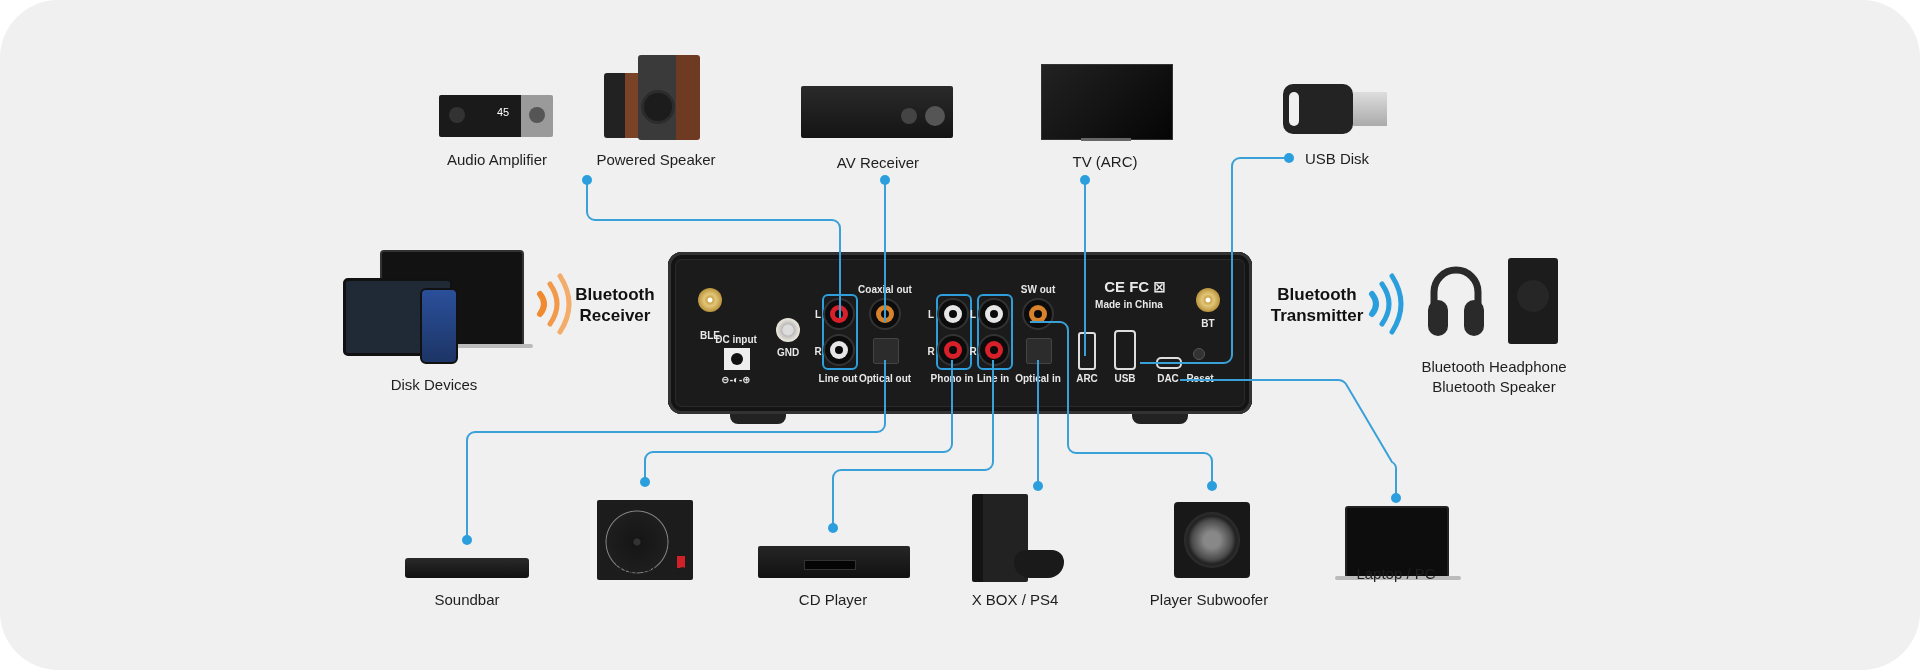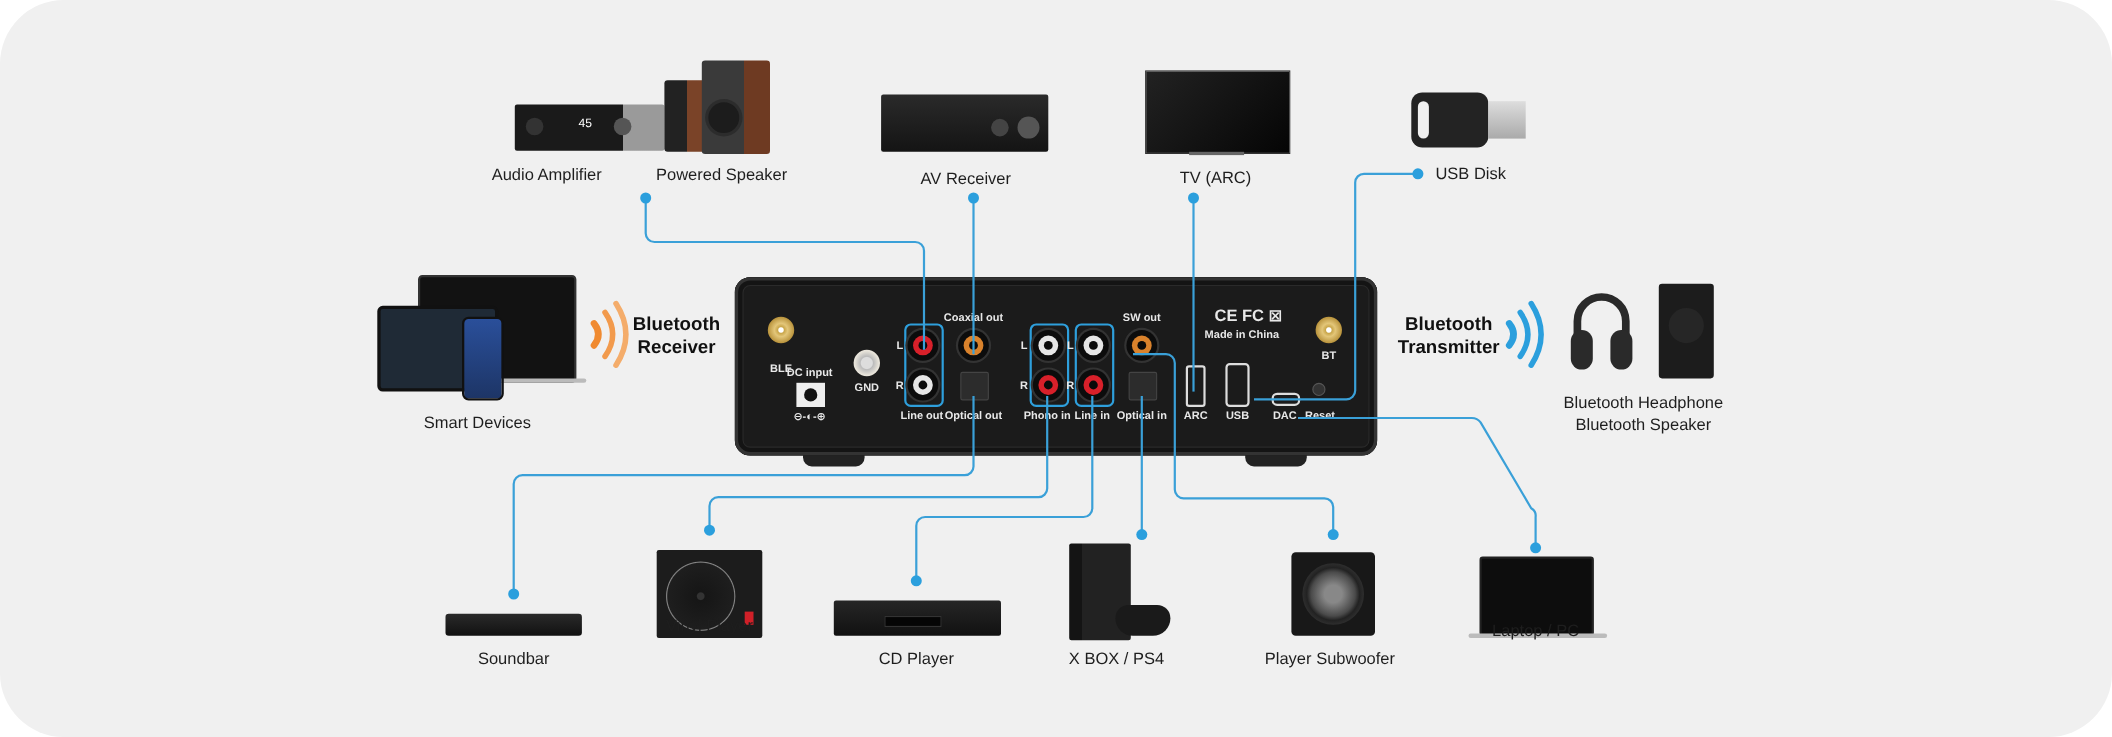--- a/index.html
+++ b/index.html
@@ -44,21 +44,21 @@
   <path class="wire" d="M952 360 V444 a8 8 0 0 1 -8 8 H653 a8 8 0 0 0 -8 8 V482"></path>
   <circle class="dot" cx="645" cy="482" r="5"></circle>
   <path class="wire" d="M993 360 V462 a8 8 0 0 1 -8 8 H841 a8 8 0 0 0 -8 8 V528"></path>
   <circle class="dot" cx="833" cy="528" r="5"></circle>
   <path class="wire" d="M1038 360 V486"></path>
   <circle class="dot" cx="1038" cy="486" r="5"></circle>
   <path class="wire" d="M1030 322 H1060 a8 8 0 0 1 8 8 V445 a8 8 0 0 0 8 8 H1204 a8 8 0 0 1 8 8 V486"></path>
   <circle class="dot" cx="1212" cy="486" r="5"></circle>
 </svg>
 
-<div class="device" style="left:468px;top:95px;width:136px;height:42px;background:linear-gradient(90deg,#1a1a1a 0 72%,#9a9a9a 72% 100%);border-radius:2px;">
+<div class="device" style="left:439px;top:95px;width:114px;height:42px;background:linear-gradient(90deg,#1a1a1a 0 72%,#9a9a9a 72% 100%);border-radius:2px;">
   <div class="abs" style="left:10px;top:12px;width:16px;height:16px;border-radius:50%;background:#333;"></div>
   <div class="abs" style="left:58px;top:11px;color:#fff;font-size:11px;">45</div>
   <div class="abs" style="left:90px;top:12px;width:16px;height:16px;border-radius:50%;background:#555;"></div>
 </div>
 <div class="label" style="left:497px;top:150px;">Audio Amplifier</div>
 
 <div class="device" style="left:604px;top:55px;width:98px;height:85px;">
   <div class="abs" style="left:0;top:18px;width:38px;height:65px;background:linear-gradient(90deg,#222 0 55%,#7a4328 55%);border-radius:3px;"></div>
   <div class="abs" style="left:34px;top:0;width:62px;height:85px;background:linear-gradient(90deg,#3a3a3a 0 62%,#6e3a22 62%);border-radius:3px;">
     <div class="abs" style="left:6px;top:38px;width:28px;height:28px;border-radius:50%;background:#1c1c1c;box-shadow:0 0 0 3px #2c2c2c;"></div>
@@ -85,21 +85,21 @@
   <div class="abs" style="left:70px;top:8px;width:34px;height:34px;background:linear-gradient(180deg,#ddd,#aaa);"></div>
 </div>
 <div class="label" style="left:1337px;top:149px;">USB Disk</div>
 
 <div class="device" style="left:343px;top:250px;width:190px;height:112px;">
   <div class="abs" style="left:37px;top:0;width:140px;height:94px;background:#121212;border:2px solid #333;border-radius:4px;"></div>
   <div class="abs" style="left:30px;top:94px;width:160px;height:4px;background:#bbb;border-radius:2px;"></div>
   <div class="abs" style="left:0;top:28px;width:104px;height:72px;background:#1f2a36;border:3px solid #111;border-radius:5px;"></div>
   <div class="abs" style="left:77px;top:38px;width:34px;height:72px;background:linear-gradient(180deg,#2a4f9a,#1d3566);border:2px solid #111;border-radius:6px;"></div>
 </div>
-<div class="label" style="left:434px;top:375px;">Smart Devices</div>
+<div class="label" style="left:434px;top:375px;">Disk Devices</div>
 
 <svg class="abs" style="left:534px;top:272px;" width="40" height="64" viewBox="0 0 40 64">
   <path d="M6 22 q8 10 0 20" fill="none" stroke="#f08a30" stroke-width="6" stroke-linecap="round"></path>
   <path d="M16 12 q14 20 0 40" fill="none" stroke="#f29a4c" stroke-width="5" stroke-linecap="round"></path>
   <path d="M26 4 q18 28 0 56" fill="none" stroke="#f4ac6a" stroke-width="5" stroke-linecap="round"></path>
 </svg>
 <div class="bt-label" style="left:615px;top:284px;">
   <div>Bluetooth</div>
   <div>Receiver</div>
 </div>

